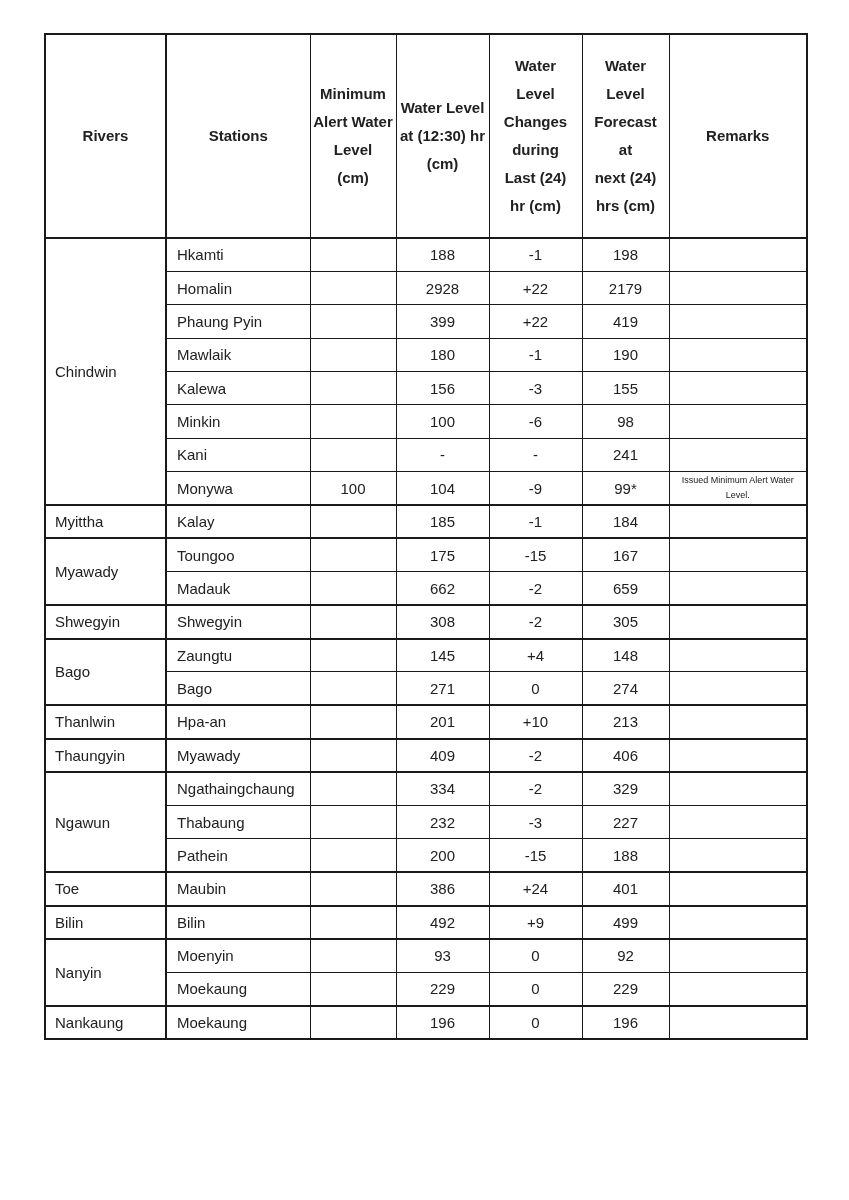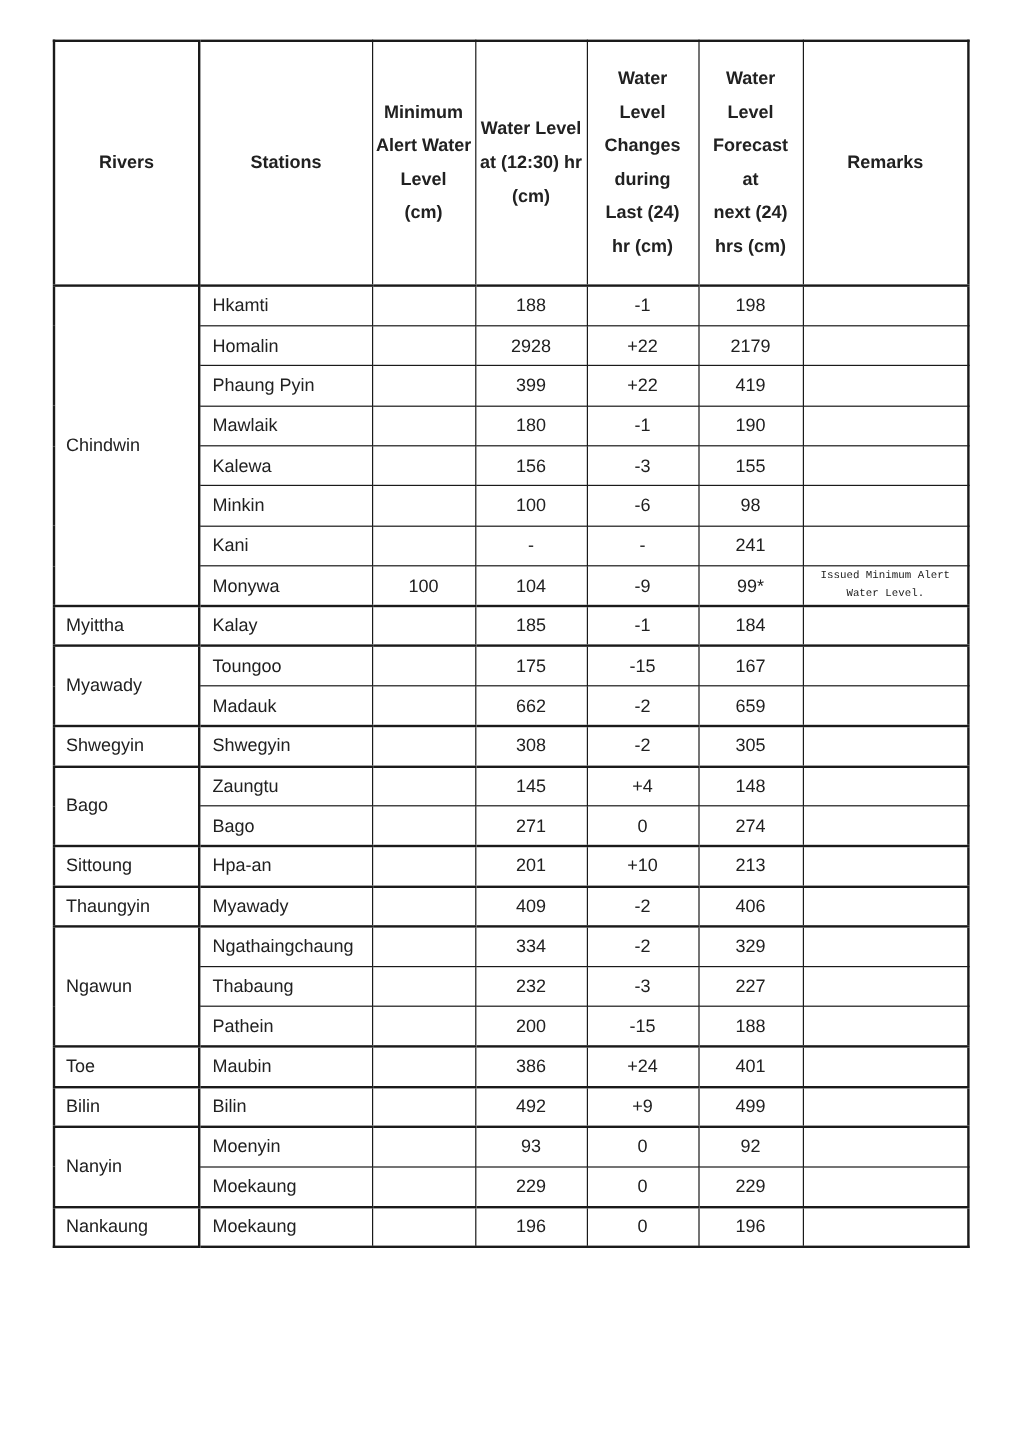--- a/index.html
+++ b/index.html
@@ -57,21 +57,20 @@
   .col-num {
     text-align: center;
     padding: 0 2px;
   }
   .col-remarks {
     text-align: center;
     font-size: 9px;
     line-height: 1.7;
     padding: 0 3px;
     white-space: normal;
-    font-family: Liberation Mono, monospace;
   }
 </style>
 </head>
 <body>
 
 <table class="wl-table">
   <colgroup>
     <col style="width:121px">
     <col style="width:144px">
     <col style="width:86px">
@@ -218,21 +217,21 @@
       </tr>
       <tr>
         <td class="col-station">Bago</td>
         <td class="col-num"></td>
         <td class="col-num">271</td>
         <td class="col-num">0</td>
         <td class="col-num">274</td>
         <td class="col-remarks"></td>
       </tr>
       <tr class="group-start">
-        <td class="col-river" rowspan="1">Sittoung</td>
+        <td class="col-river" rowspan="1">Thanlwin</td>
         <td class="col-station">Hpa-an</td>
         <td class="col-num"></td>
         <td class="col-num">201</td>
         <td class="col-num">+10</td>
         <td class="col-num">213</td>
         <td class="col-remarks"></td>
       </tr>
       <tr class="group-start">
         <td class="col-river" rowspan="1">Thaungyin</td>
         <td class="col-station">Myawady</td>

